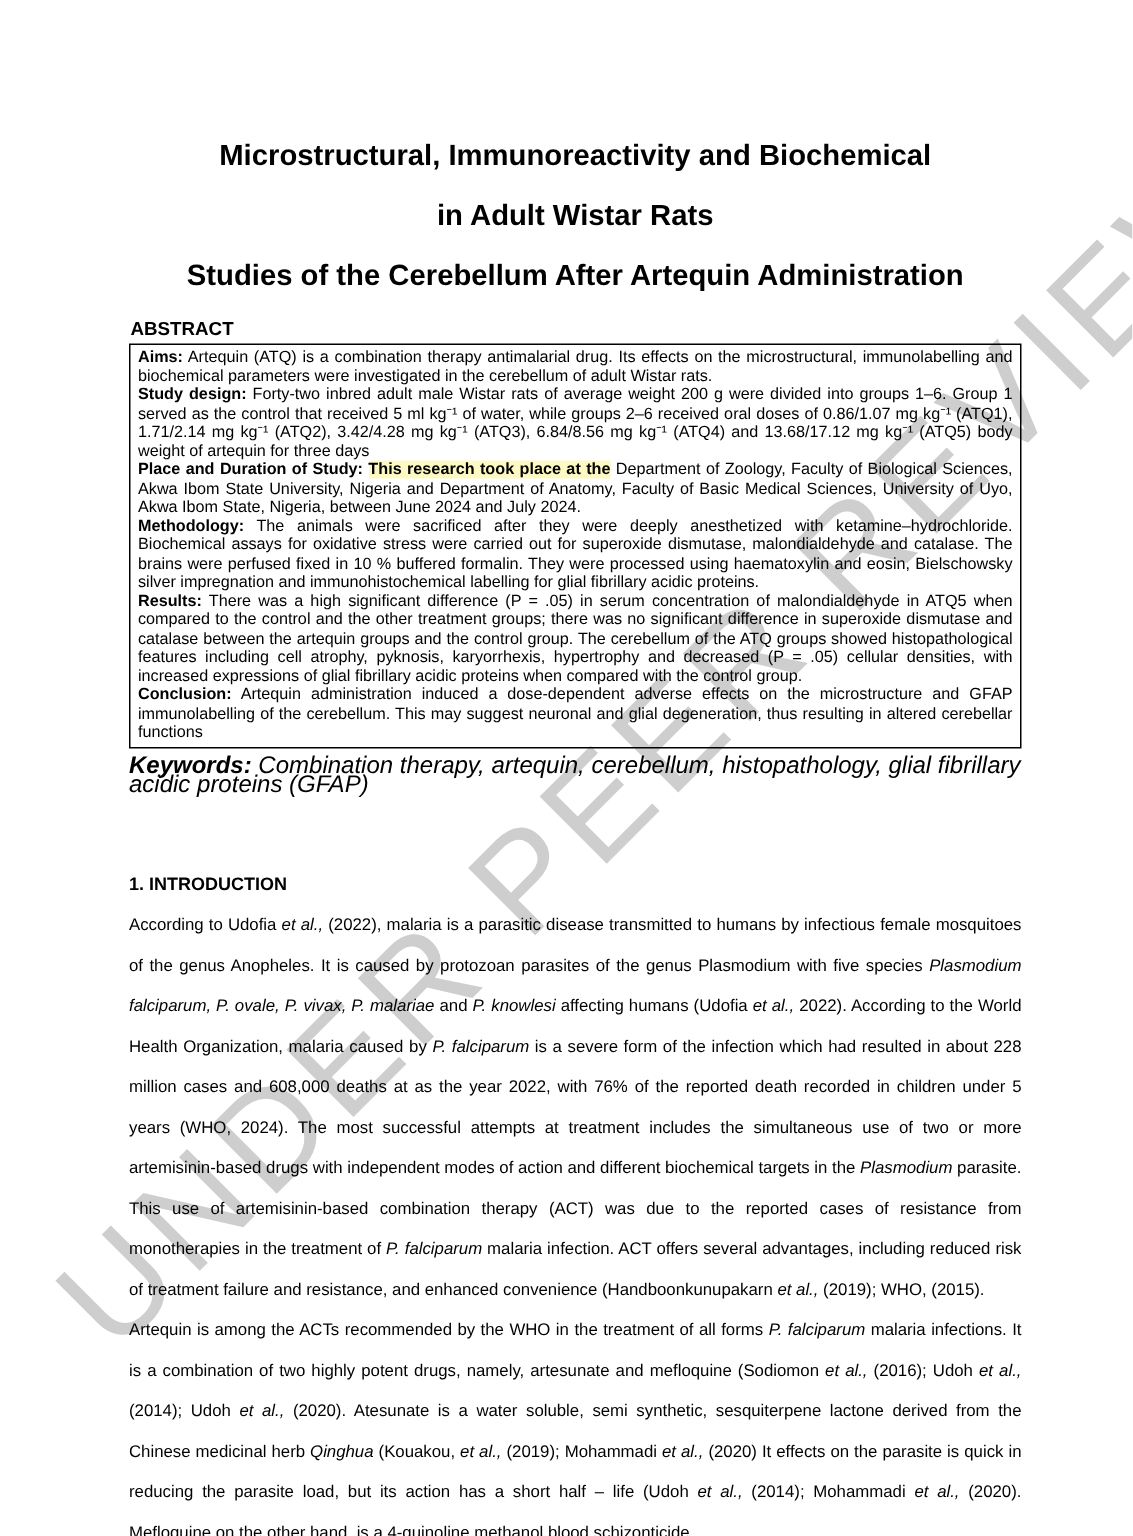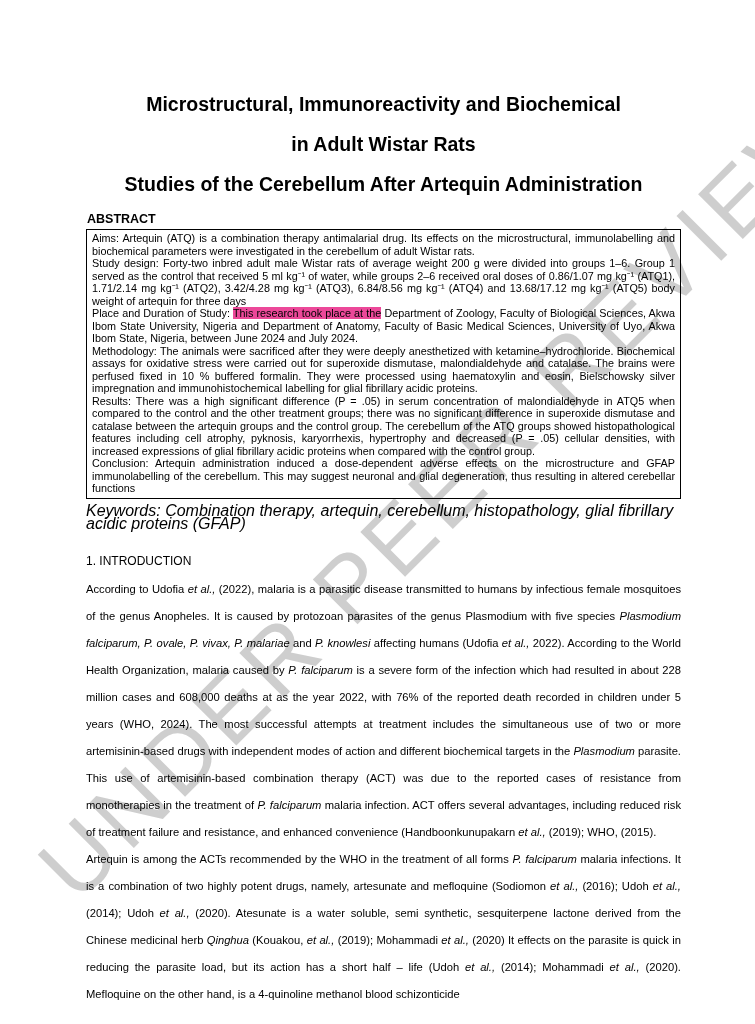--- a/index.html
+++ b/index.html
@@ -40,32 +40,32 @@
   }
   .abstract-box{
     margin:0 74px;
     border:1px solid #000;
     padding:2px 5px 3px 5px;
     font-size:10.8px;
     line-height:12.5px;
     text-align:justify;
   }
   .abs-sec{margin:0;}
-  .bd{font-weight:normal;}
+  .bd{font-weight:bold;}
   .it{font-style:italic;}
-  .hl{background:#ec4899;}
+  .hl{background:#fef9c3;font-weight:bold;}
   .keywords{
     margin:5px 74px 0 74px;
     font-size:16px;
     line-height:13px;
   }
   .intro-heading{
-    margin:24px 74px 0 74px;
+    margin:52px 74px 0 74px;
     font-size:12px;
-    font-weight:normal;
+    font-weight:bold;
   }
   .intro-body{margin:8px 74px 0 74px;}
   .intro-p{
     margin:0;
     font-size:11.2px;
     line-height:27px;
     text-align:justify;
   }
 </style>
 </head>

